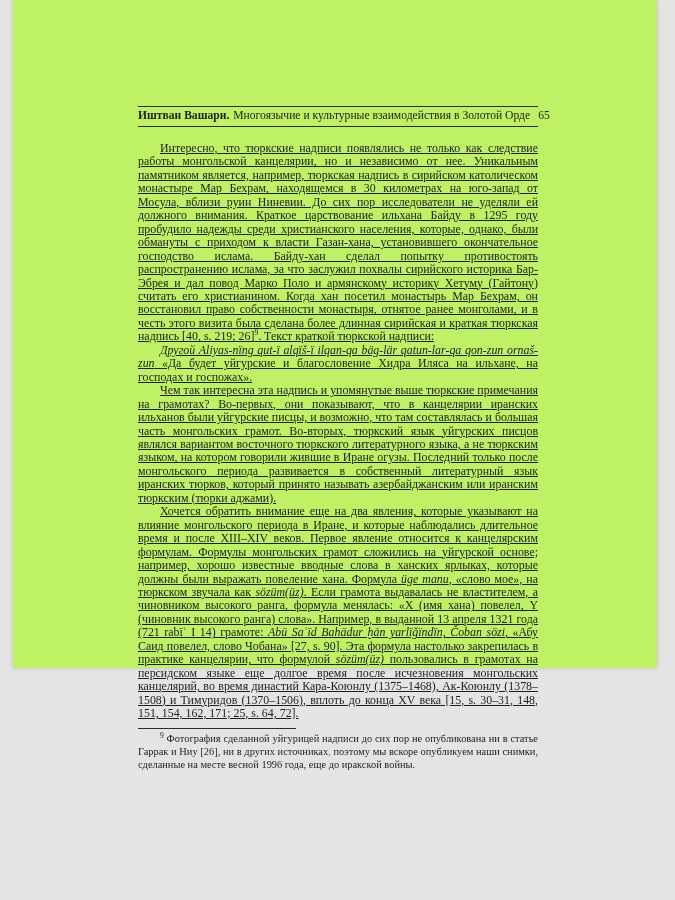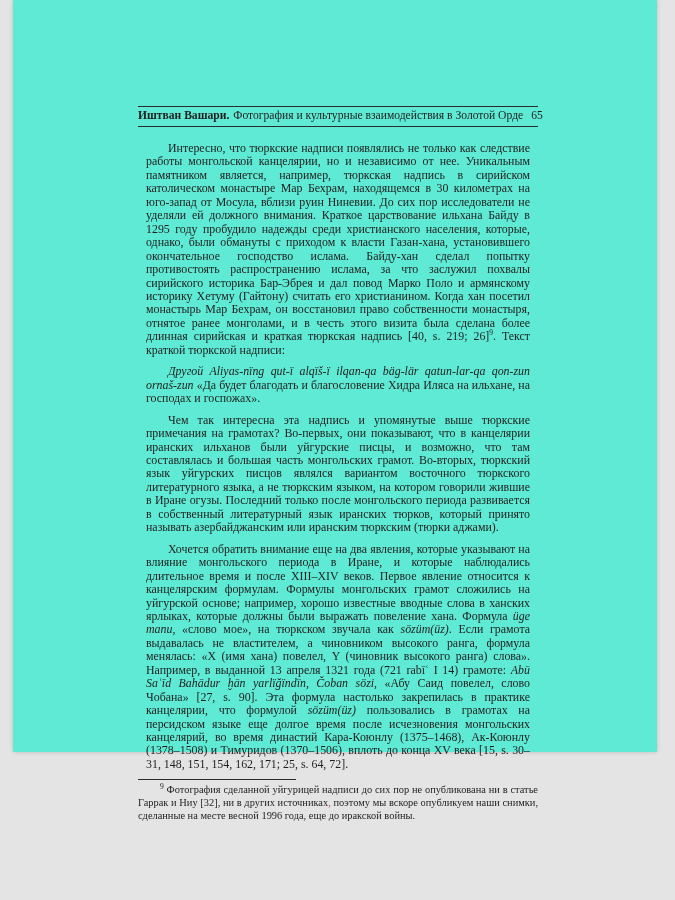--- a/index.html
+++ b/index.html
@@ -9,22 +9,22 @@
     height: 900px;
     background: #e4e4e4;
     font-family: "Liberation Serif", "DejaVu Serif", serif;
     overflow: hidden;
   }
   .scan-page {
     position: absolute;
     left: 13px;
     top: 0;
     width: 644px;
-    height: 752px;
-    background: #5eead4;
+    height: 668px;
+    background: #bef264;
     box-shadow: 0 0 4px rgba(0,0,0,0.18);
   }
   .textblock {
     position: absolute;
     left: 125px;
     top: 0;
     width: 400px;
     color: #1e1e1e;
   }
   .running-head {
@@ -41,23 +41,24 @@
   .head-author { font-weight: bold; }
   .head-title { padding-left: 4px; }
   .head-page { margin-left: auto; padding-left: 8px; }
   .body-text {
     margin-top: 15px;
     font-size: 11.9px;
     line-height: 13.45px;
     text-align: justify;
   }
   .body-text p.para {
-    margin: 8px;
+    margin: 0;
     padding: 0;
     text-indent: 22px;
+    text-decoration: underline;
   }
   sup.fn-ref {
     font-size: 7.5px;
     line-height: 0;
     vertical-align: super;
   }
   .footnote-separator {
     border: none;
     border-top: 1px solid #2b2b2b;
     width: 158px;
@@ -74,29 +75,29 @@
   .it { font-style: italic; }
 </style>
 </head>
 <body>
 
 <div class="scan-page">
   <div class="textblock">
 
     <div class="running-head">
       <span class="head-author">Иштван Вашари.</span>
-      <span class="head-title">Фотография и культурные взаимодействия в Золотой Орде</span>
+      <span class="head-title">Многоязычие и культурные взаимодействия в Золотой Орде</span>
       <span class="head-page">65</span>
     </div>
 
     <div class="body-text">
         <p class="para"><span>Интересно, что тюркские надписи появлялись не только как следствие работы монгольской канцелярии, но и независимо от нее. Уникальным памятником является, например, тюркская надпись в сирийском католическом монастыре Мар Бехрам, находящемся в 30 километрах на юго-запад от Мосула, вблизи руин Ниневии. До сих пор исследователи не уделяли ей должного внимания. Краткое царствование ильхана Байду в 1295 году пробудило надежды среди христианского населения, которые, однако, были обмануты с приходом к власти Газан-хана, установившего окончательное господство ислама. Байду-хан сделал попытку противостоять распространению ислама, за что заслужил похвалы сирийского историка Бар-Эбрея и дал повод Марко Поло и армянскому историку Хетуму (Гайтону) считать его христианином. Когда хан посетил монастырь Мар Бехрам, он восстановил право собственности монастыря, отнятое ранее монголами, и в честь этого визита была сделана более длинная сирийская и краткая тюркская надпись [40, s. 219; 26]</span><sup class="fn-ref">9</sup><span>. Текст краткой тюркской надписи:</span></p>
-        <p class="para"><span class="it">Другой Aliyas-nïng qut-ï alqïš-ï ilqan-qa bäg-lär qatun-lar-qa qon-zun ornaš-zun</span><span> «Да будет благодать и благословение Хидра Иляса на ильхане, на господах и госпожах».</span></p>
+        <p class="para"><span class="it">Другой Aliyas-nïng qut-ï alqïš-ï ilqan-qa bäg-lär qatun-lar-qa qon-zun ornaš-zun</span><span> «Да будет уйгурские и благословение Хидра Иляса на ильхане, на господах и госпожах».</span></p>
         <p class="para"><span>Чем так интересна эта надпись и упомянутые выше тюркские примечания на грамотах? Во-первых, они показывают, что в канцелярии иранских ильханов были уйгурские писцы, и возможно, что там составлялась и большая часть монгольских грамот. Во-вторых, тюркский язык уйгурских писцов являлся вариантом восточного тюркского литературного языка, а не тюркским языком, на котором говорили жившие в Иране огузы. Последний только после монгольского периода развивается в собственный литературный язык иранских тюрков, который принято называть азербайджанским или иранским тюркским (тюрки аджами).</span></p>
         <p class="para"><span>Хочется обратить внимание еще на два явления, которые указывают на влияние монгольского периода в Иране, и которые наблюдались длительное время и после XIII–XIV веков. Первое явление относится к канцелярским формулам. Формулы монгольских грамот сложились на уйгурской основе; например, хорошо известные вводные слова в ханских ярлыках, которые должны были выражать повеление хана. Формула </span><span class="it">üge manu</span><span>, «слово мое», на тюркском звучала как </span><span class="it">sözüm(üz)</span><span>. Если грамота выдавалась не властителем, а чиновником высокого ранга, формула менялась: «X (имя хана) повелел, Y (чиновник высокого ранга) слова». Например, в выданной 13 апреля 1321 года (721 rabīʿ I 14) грамоте: </span><span class="it">Abū Saʿīd Bahādur ḫān yarlïğïndïn, Čoban sözi</span><span>, «Абу Саид повелел, слово Чобана» [27, s. 90]. Эта формула настолько закрепилась в практике канцелярии, что формулой </span><span class="it">sözüm(üz)</span><span> пользовались в грамотах на персидском языке еще долгое время после исчезновения монгольских канцелярий, во время династий Кара-Коюнлу (1375–1468), Ак-Коюнлу (1378–1508) и Тимуридов (1370–1506), вплоть до конца XV века [15, s. 30–31, 148, 151, 154, 162, 171; 25, s. 64, 72].</span></p>
       </div>
 
     <div class="footnote-separator"></div>
 
-    <p class="footnote"><sup class="fn-ref">9</sup><span> Фотография сделанной уйгурицей надписи до сих пор не опубликована ни в статье Гаррак и Ниу [32], ни в других источниках</span><span style="color: rgb(176, 80, 63);">,</span><span> поэтому мы вскоре опубликуем наши снимки, сделанные на месте весной 1996 года, еще до иракской войны.</span></p>
+    <p class="footnote"><sup class="fn-ref">9</sup><span> Фотография сделанной уйгурицей надписи до сих пор не опубликована ни в статье Гаррак и Ниу [26], ни в других источниках</span><span style="color: rgb(176, 80, 63);">,</span><span> поэтому мы вскоре опубликуем наши снимки, сделанные на месте весной 1996 года, еще до иракской войны.</span></p>
 
   </div>
 </div>
 
 </body></html>

